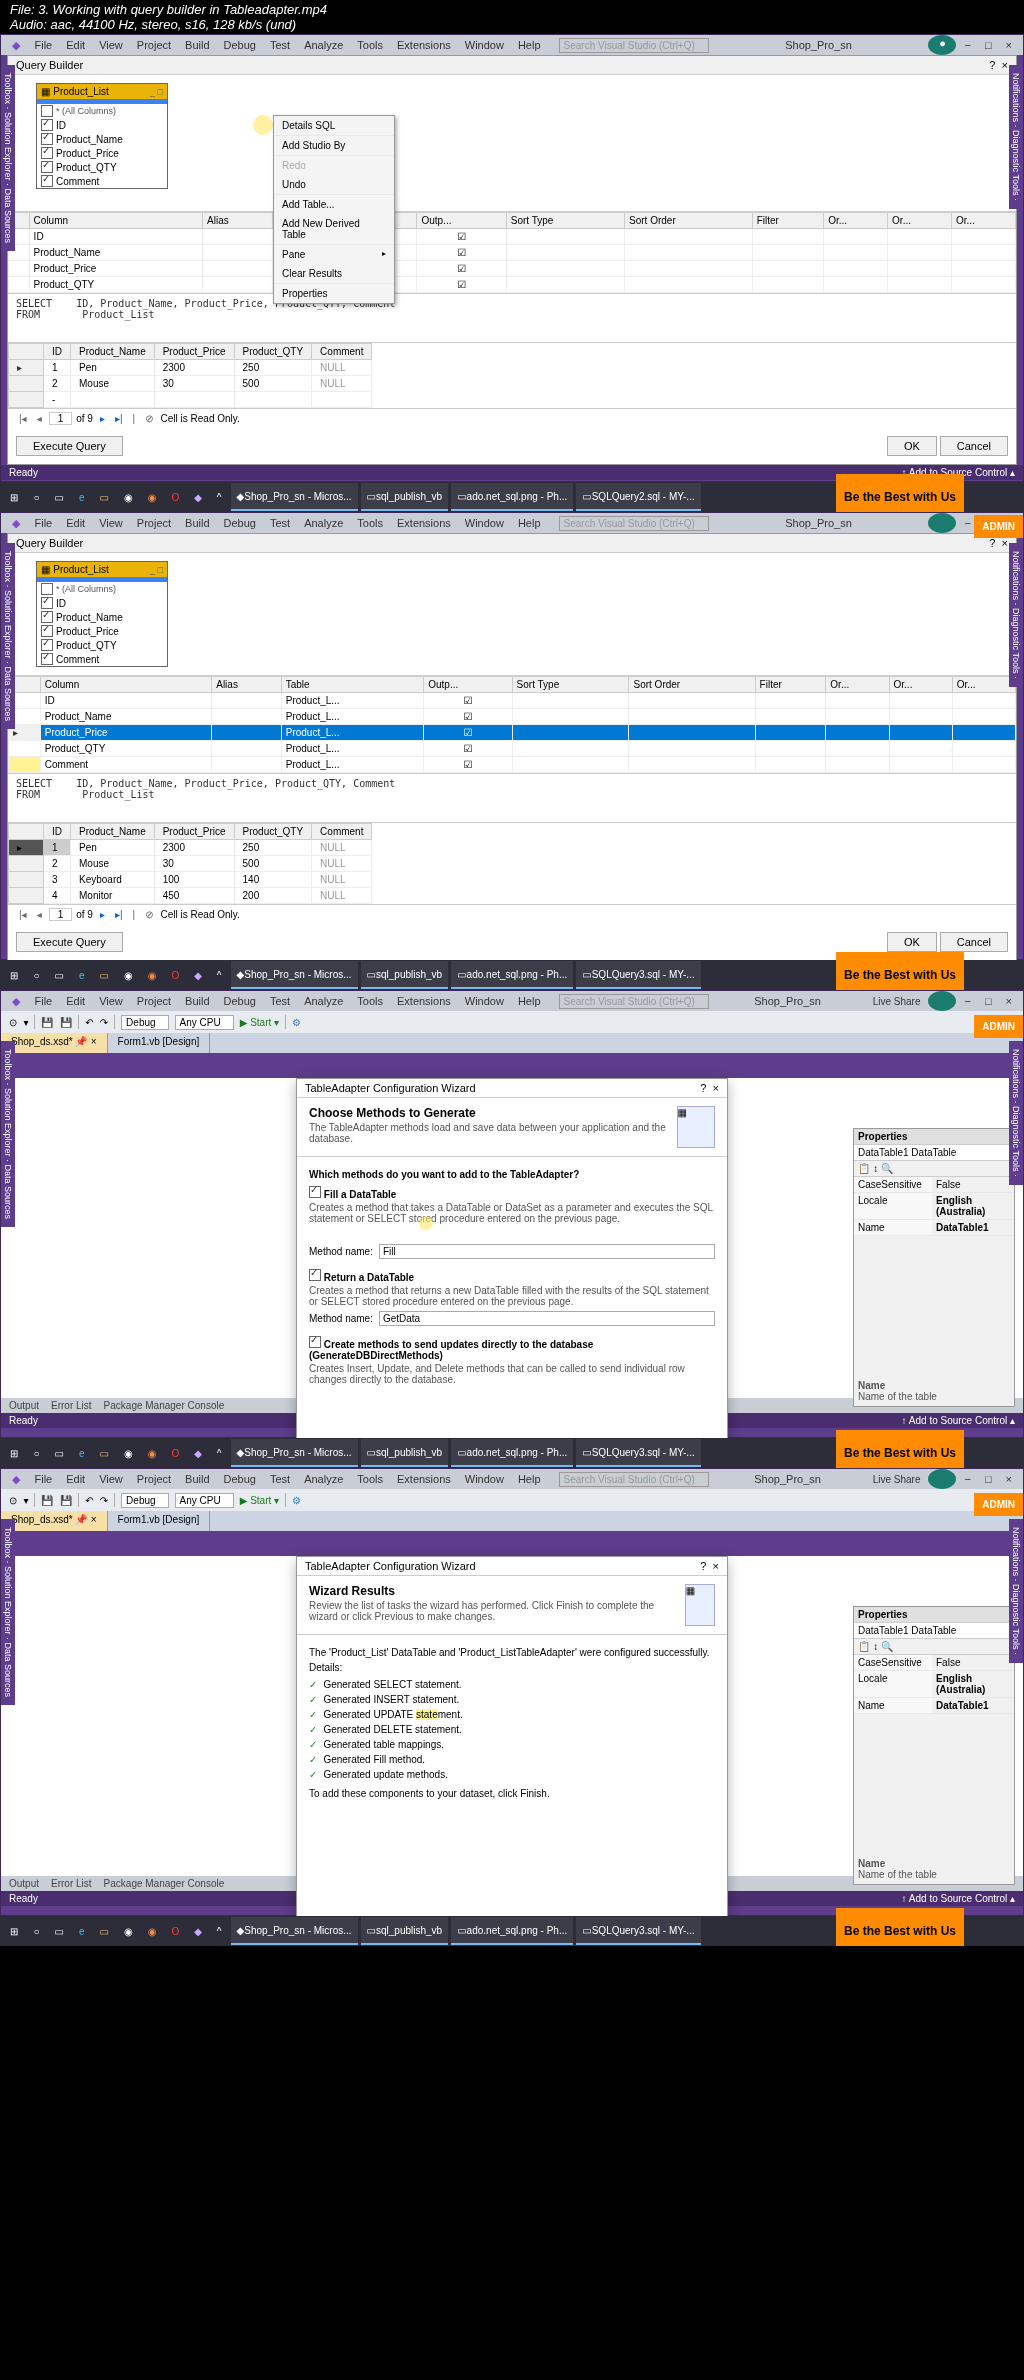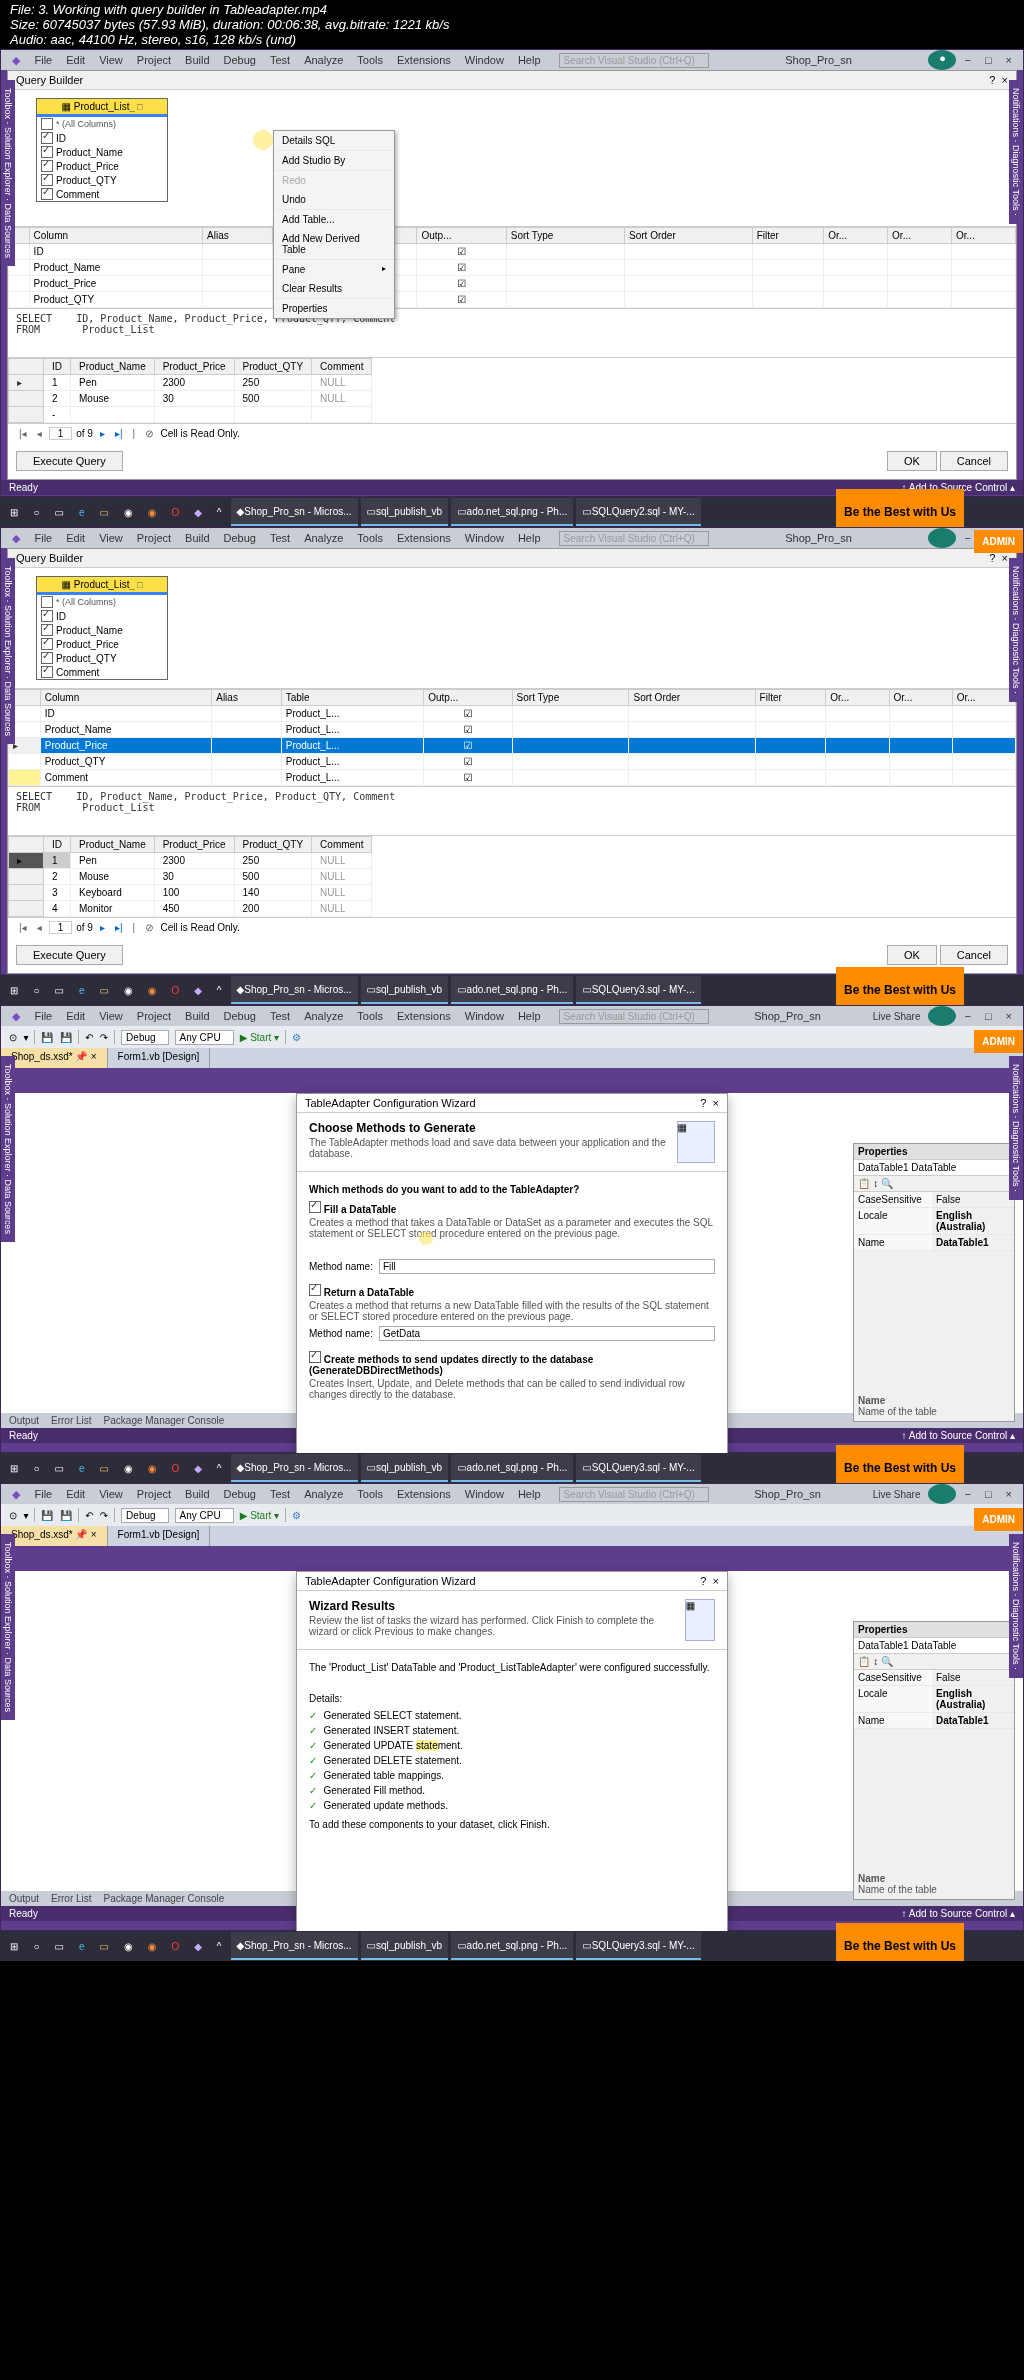--- a/index.html
+++ b/index.html
@@ -11,21 +11,21 @@
 .vs-toolbar{background:#e8ecf0;height:22px;display:flex;align-items:center;padding:0 8px;gap:6px}
 .vs-toolbar .sep{width:1px;height:14px;background:#aaa}
 .vs-toolbar .dd{border:1px solid #aaa;padding:1px 12px 1px 4px;font-size:10px;background:#fff}
 .vs-toolbar .start{color:#1a7c1a;font-size:10px}
 .qb-window{background:#fff;margin:0 6px;border:1px solid #999}
 .qb-title{background:#f0f0f0;border-bottom:1px solid #ccc;padding:3px 8px;font-size:11px;display:flex;justify-content:space-between}
 .qb-title .close{cursor:pointer}
 .qb-body{display:flex;flex-direction:column}
 .diagram-pane{background:#fff;min-height:120px;padding:8px;border-bottom:1px solid #ccc;position:relative}
 .table-box{border:1px solid #666;width:130px;background:#fff;position:relative}
-.table-box-hdr{background:#fde047;padding:2px 4px;font-size:10px;display:flex;justify-content:center;align-items:center;border-bottom:3px solid #3b82f6}
+.table-box-hdr{background:#eab308;padding:2px 4px;font-size:10px;display:flex;justify-content:space-between;align-items:center;border-bottom:5px solid #3b82f6}
 .table-box-hdr .mini{font-size:9px;color:#555}
 .tb-row{padding:1px 4px;font-size:10px;display:flex;align-items:center;gap:3px}
 .cb{width:10px;height:10px;border:1px solid #666;display:inline-block;position:relative}
 .cb.checked::after{content:"✓";position:absolute;top:-3px;left:0;font-size:10px;color:#333}
 .star{color:#555;font-size:9px}
 .context-menu{position:absolute;background:#f4f4f4;border:1px solid #999;box-shadow:2px 2px 4px rgba(0,0,0,0.3);width:120px;font-size:10px}
 .cm-item{padding:4px 8px;border-bottom:1px solid #e8e8e8}
 .cm-item.nb{border:none}
 .cm-item .arrow{float:right;font-size:8px}
 .highlight-circle{position:absolute;width:20px;height:20px;border-radius:50%;background:rgba(255,230,100,0.6)}
@@ -82,21 +82,20 @@
 .output-bar{background:#c8cdd6;padding:2px 8px;font-size:10px;display:flex;gap:12px;color:#444}
 .sel-row{background:#0078d4;color:#fff}
 .yellow-hl{background:rgba(255,240,120,0.8)}
 .row-indicator{color:#333}
 </style>
 </head>
 <body>
 
 <div class="header-text">
   <div>File: 3. Working with query builder in Tableadapter.mp4</div>
-  <div>Size: 60745037 bytes (57.93 MiB), duration: 00:06:38, avg.bitrate: 1221 kb/s</div>
   <div>Audio: aac, 44100 Hz, stereo, s16, 128 kb/s (und)</div>
 </div>
 
 <div class="vs-frame" style="height:446px">
   <div class="vs-menubar">
     <span style="color:#7c4dc4">◆</span>
     <span>File</span>
     <span>Edit</span>
     <span>View</span>
     <span>Project</span>
@@ -762,21 +761,21 @@
         </div>
       <div class="wiz-hdr">
         <div>
             <h3>Wizard Results</h3>
             <p>Review the list of tasks the wizard has performed. Click Finish to complete the wizard or click Previous to make changes.</p>
           </div>
         <div class="wicon">▦</div>
       </div>
       <div class="wiz-body">
         <div>The 'Product_List' DataTable and 'Product_ListTableAdapter' were configured successfully.</div>
-        <div style="margin-top:20px">Details:</div>
+        <div style="margin-top:4px">Details:</div>
         <div class="check-list" style="margin-top:4px">
           <div class="ci">
               <span class="tick">✓</span>
               <span>Generated SELECT statement.</span>
             </div>
           <div class="ci">
               <span class="tick">✓</span>
               <span>Generated INSERT statement.</span>
             </div>
           <div class="ci">

